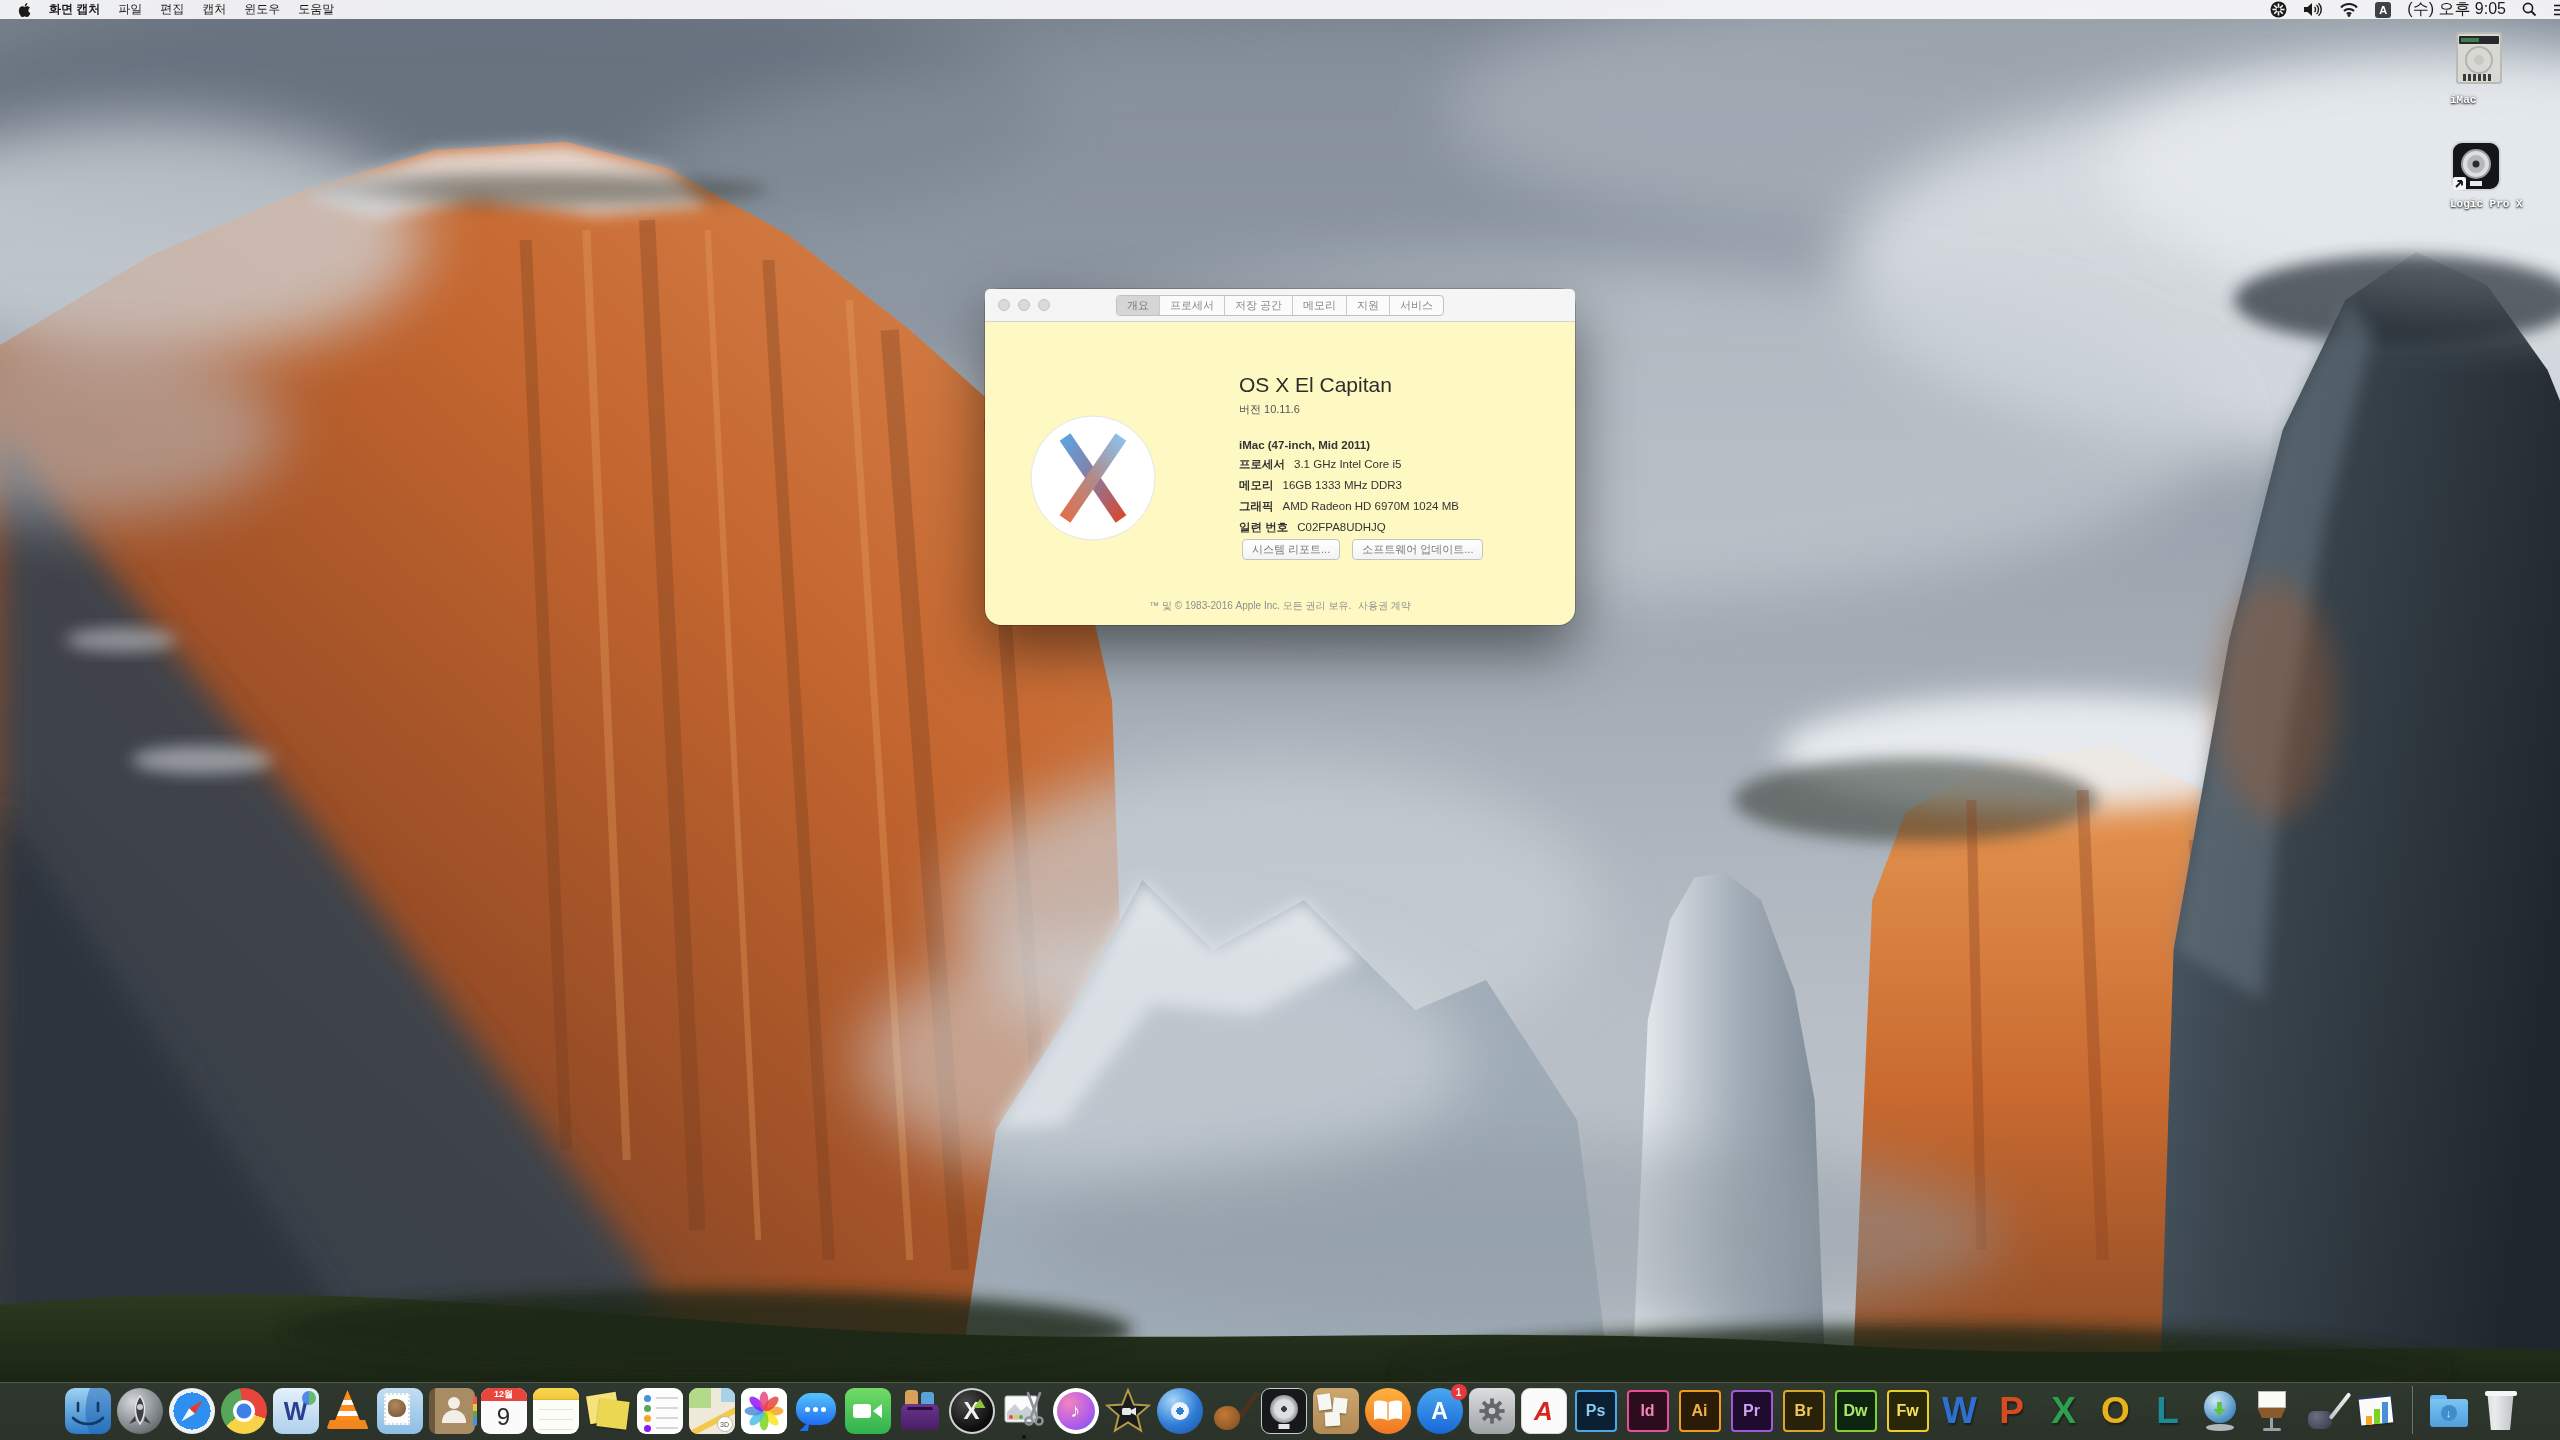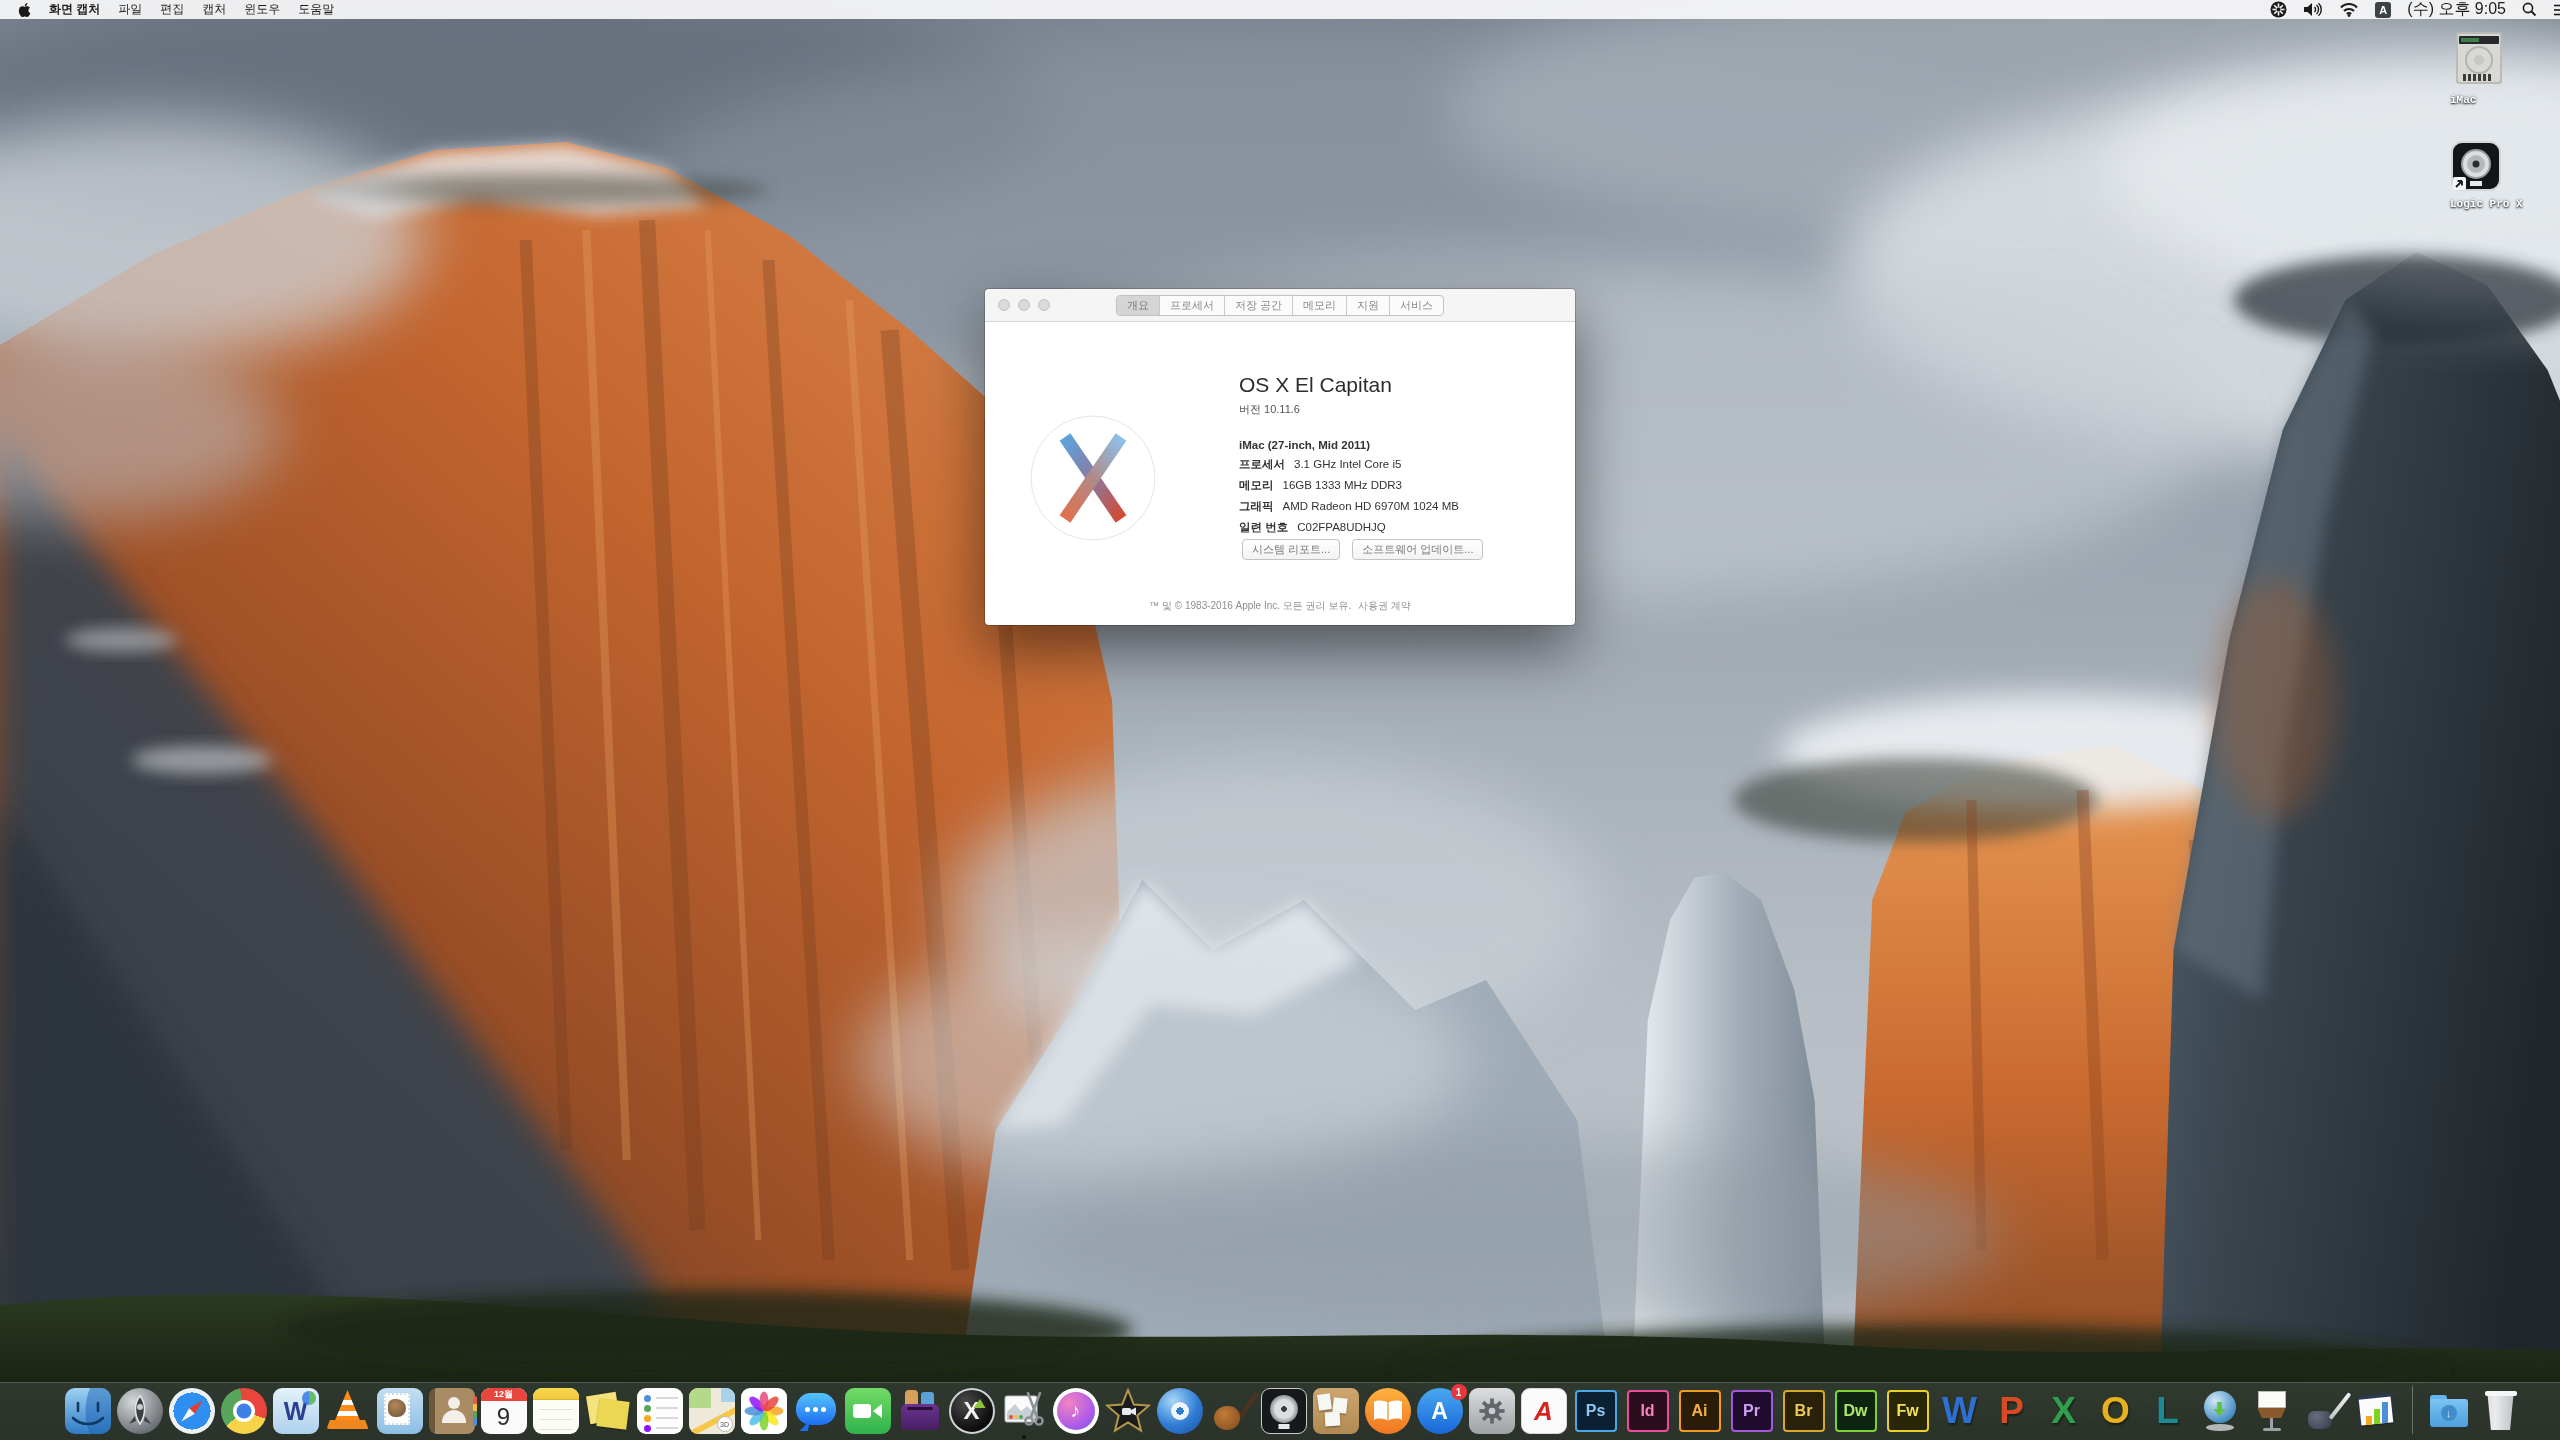--- a/index.html
+++ b/index.html
@@ -23,21 +23,21 @@
 
   
   .desk-icon{position:absolute;width:88px;text-align:left;z-index:10;font-family:Liberation Mono, monospace;}
   .desk-icon .dlabel{margin-top:1px;font-size:11px;font-weight:bold;color:#fff;
      text-shadow:0 1px 2px rgba(0,0,0,.85), 0 0 3px rgba(0,0,0,.5);}
   #icon-imac{left:2450px;top:30px;}
   #icon-logic{left:2450px;top:140px;}
 
   
   #about{position:absolute;left:985px;top:289px;width:590px;height:336px;z-index:40;
-         background:#ffffff;border-radius:4px;
+         background:#fef9c3;border-radius:16px;
          box-shadow:0 25px 60px rgba(0,0,0,.5),0 0 0 1px rgba(0,0,0,.18);}
   #about .toolbar{position:relative;height:32px;background:#f5f5f6;
          border-bottom:1px solid #d4d4d4;border-radius:5px 5px 0 0;}
   .lights{position:absolute;left:13px;top:10px;display:flex;gap:8px;}
   .light{width:12px;height:12px;border-radius:50%;background:#dadada;border:1px solid #c2c2c2;box-sizing:border-box;}
   .segs{position:absolute;left:50%;top:6px;transform:translateX(-50%);
         display:inline-flex;border:1px solid #c1c1c1;border-radius:4px;overflow:hidden;background:#fbfbfb;}
   .seg{padding:2px 10px;font-size:11px;color:#8a8a8a;border-left:1px solid #c9c9c9;white-space:nowrap;}
   .seg:first-child{border-left:none;}
   .seg.sel{background:#d5d5d5;color:#7b7b7b;}
@@ -477,21 +477,21 @@
         </linearGradient>
       </defs>
       <circle cx="63" cy="63" r="62" fill="#ffffff" stroke="#e4e4e4" stroke-width="1"></circle>
       <line x1="35" y1="22" x2="91" y2="104" stroke="url(#xg1)" stroke-width="13"></line>
       <line x1="91" y1="22" x2="35" y2="104" stroke="url(#xg2)" stroke-width="13"></line>
     </svg>
 
     <div class="info">
       <div class="title">OS X El Capitan</div>
       <div class="ver">버전 10.11.6</div>
-      <div class="model">iMac (27-inch, Mid 2011)</div>
+      <div class="model">iMac (47-inch, Mid 2011)</div>
       <div class="row">
         <span class="lbl">프로세서</span><span class="val">3.1 GHz Intel Core i5</span>
       </div>
       <div class="row">
         <span class="lbl">메모리</span><span class="val">16GB 1333 MHz DDR3</span>
       </div>
       <div class="row">
         <span class="lbl">그래픽</span><span class="val">AMD Radeon HD 6970M 1024 MB</span>
       </div>
       <div class="row">

